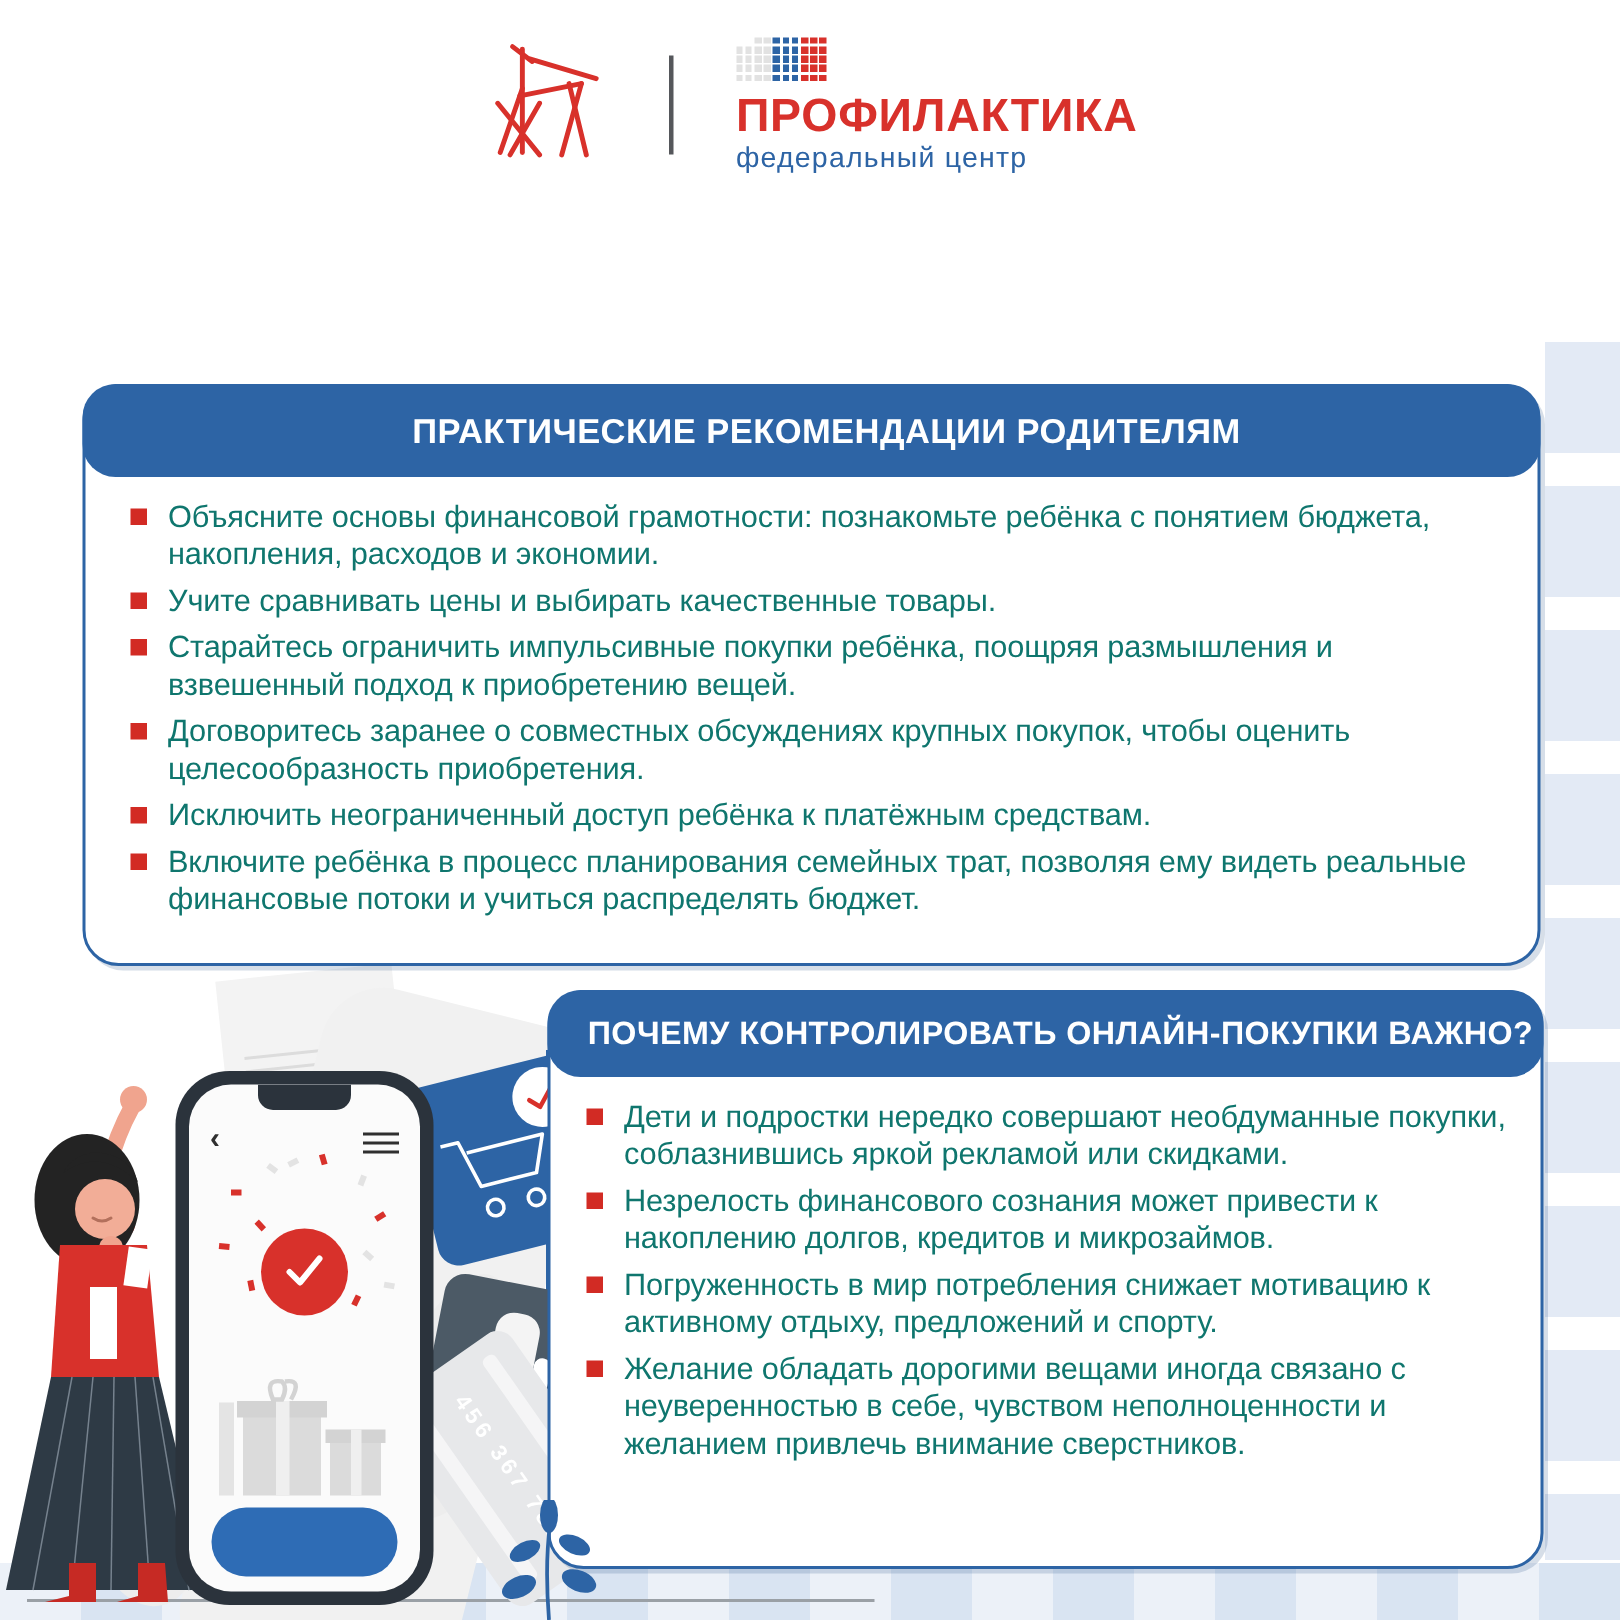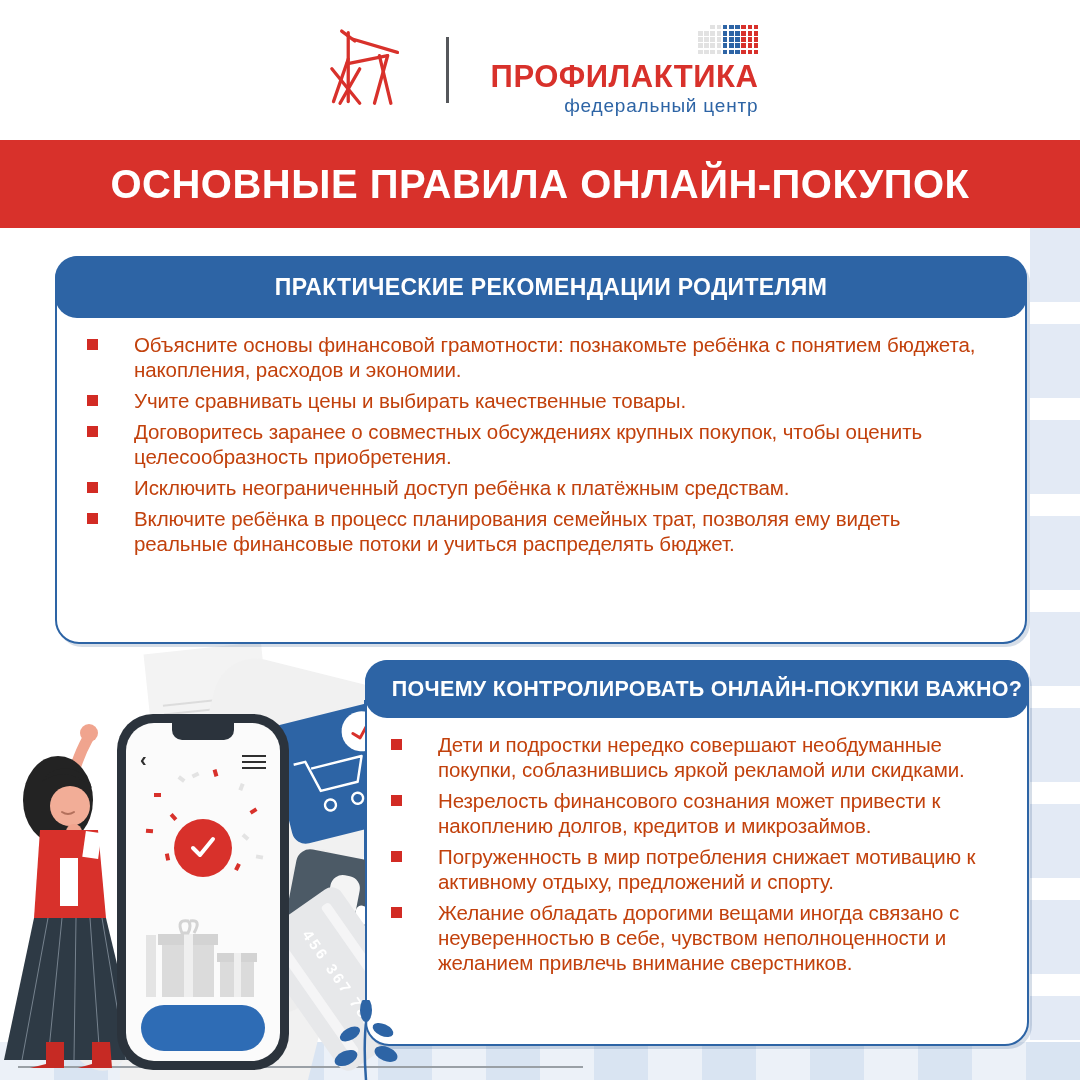--- a/index.html
+++ b/index.html
@@ -9,21 +9,21 @@
   
   .right-blocks{position:absolute;right:0;top:228px;width:50px;height:812px;z-index:0;
     background:repeating-linear-gradient(180deg,#E3EAF5 0 74px,#ffffff 74px 96px);}
   .bottom-stripes{position:absolute;left:0;right:0;bottom:0;height:38px;z-index:0;
     background:repeating-linear-gradient(90deg,#ECF1F8 0 54px,#D9E4F2 54px 108px);}
 
   
   .header{position:absolute;top:0;left:0;right:0;height:140px;display:flex;
     align-items:center;justify-content:center;gap:42px;z-index:5;}
   .divider{width:3px;height:66px;background:#55575B;}
-  .brand{display:flex;flex-direction:column;align-items:flex-end;}
+  .brand{display:flex;flex-direction:column;align-items:flex-start;}
   .brand-grid{display:grid;grid-template-columns:repeat(10,4.6px);grid-auto-rows:4.6px;
     gap:1.6px;margin-bottom:7px;}
   .brand-grid i{display:block;}
   .brand-name{font-size:31px;font-weight:bold;color:#D8312B;letter-spacing:.5px;line-height:1;}
   .brand-sub{font-size:19px;color:#2D64A5;letter-spacing:.8px;margin-top:4px;line-height:1;}
 
   
   .banner{position:absolute;top:140px;left:0;right:0;height:88px;background:#D8312B;
     display:flex;align-items:center;justify-content:center;z-index:5;}
   .banner-title{color:#fff;font-size:40px;font-weight:bold;letter-spacing:.5px;}
@@ -37,21 +37,21 @@
     border-radius:22px;display:flex;align-items:center;justify-content:center;padding-left:20px;}
   .card-header span{color:#fff;font-weight:bold;letter-spacing:.3px;}
   .card1 .card-header span{font-size:23px;}
   .card2 .card-header{height:58px;}
   .card2 .card-header span{font-size:21.5px;}
   .card-body{position:absolute;left:0;right:0;bottom:0;}
   .card1 .card-body{top:70px;padding:4px 26px 0 30px;}
   .card2 .card-body{top:66px;padding:4px 22px 0 24px;}
   .item{display:flex;gap:14px;margin-bottom:6px;}
   .bullet{width:11px;height:11px;background:#D22B24;flex:0 0 11px;margin-top:7px;}
-  .item-text{font-size:20.5px;line-height:1.22;color:#c2410c;letter-spacing:-.1px;margin-left:22px;}
+  .item-text{font-size:20.5px;line-height:1.22;color:#0f766e;letter-spacing:-.1px;}
 
   
   .paper1{position:absolute;left:148px;top:648px;width:118px;height:92px;background:#F3F3F3;
     transform:rotate(-6deg);z-index:1;}
   .paper1::after{content:"";display:block;margin:52px 14px 0;height:2px;background:#DCDCDC;
     box-shadow:0 9px 0 #DCDCDC,0 18px 0 #DCDCDC;}
   .gray-shape{position:absolute;left:165px;top:665px;width:185px;height:470px;background:#F1F1F1;
     border-radius:42px;transform:rotate(14deg);z-index:1;}
   .gray-leaf{position:absolute;background:#EDEDED;border-radius:50% 50% 50% 50%/60% 60% 40% 40%;z-index:1;}
   .leaf-a{left:262px;top:846px;width:78px;height:170px;transform:rotate(18deg);}
@@ -166,41 +166,42 @@
           <i style="background: rgb(45, 100, 165);"></i>
           <i style="background: rgb(216, 49, 43);"></i>
           <i style="background: rgb(216, 49, 43);"></i>
           <i style="background: rgb(216, 49, 43);"></i>
         </div>
       <div class="brand-name">ПРОФИЛАКТИКА</div>
       <div class="brand-sub">федеральный центр</div>
     </div>
   </div>
 
-  <div class="banner">
-    <span class="banner-title">ОСНОВНЫЕ ПРАВИЛА ОНЛАЙН-ПОКУПОК</span>
-  </div>
 
   <div class="card card1">
     <div class="card-header">
       <span>ПРАКТИЧЕСКИЕ РЕКОМЕНДАЦИИ РОДИТЕЛЯМ</span>
     </div>
     <div class="card-body">
 
         <div class="item">
           <span class="bullet"></span>
           <span class="item-text">Объясните основы финансовой грамотности: познакомьте ребёнка с понятием бюджета, накопления, расходов и экономии.</span>
         </div>
 
         <div class="item">
           <span class="bullet"></span>
           <span class="item-text">Учите сравнивать цены и выбирать качественные товары.</span>
         </div>
 
 
+        <div class="item">
+          <span class="bullet"></span>
+          <span class="item-text">Старайтесь ограничить импульсивные покупки ребёнка, поощряя размышления и взвешенный подход к приобретению вещей.</span>
+        </div>
 
         <div class="item">
           <span class="bullet"></span>
           <span class="item-text">Договоритесь заранее о совместных обсуждениях крупных покупок, чтобы оценить целесообразность приобретения.</span>
         </div>
 
         <div class="item">
           <span class="bullet"></span>
           <span class="item-text">Исключить неограниченный доступ ребёнка к платёжным средствам.</span>
         </div>

